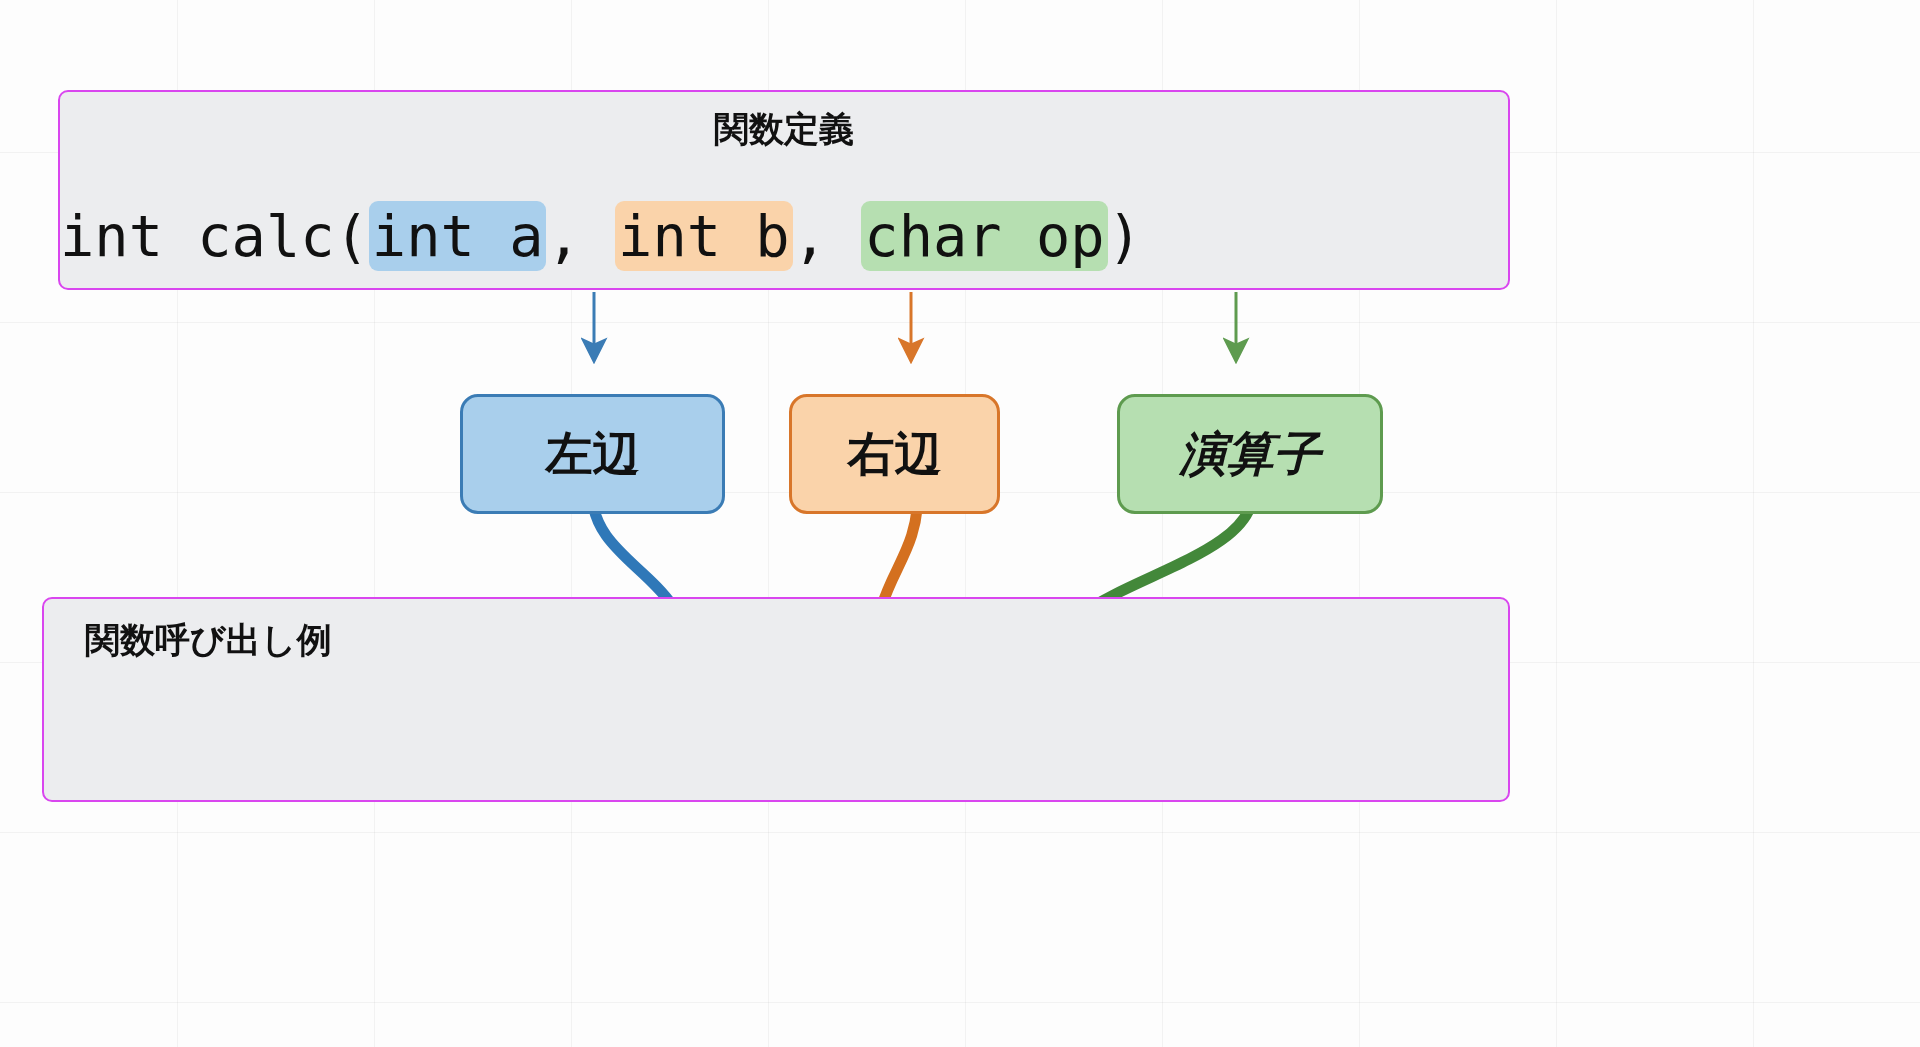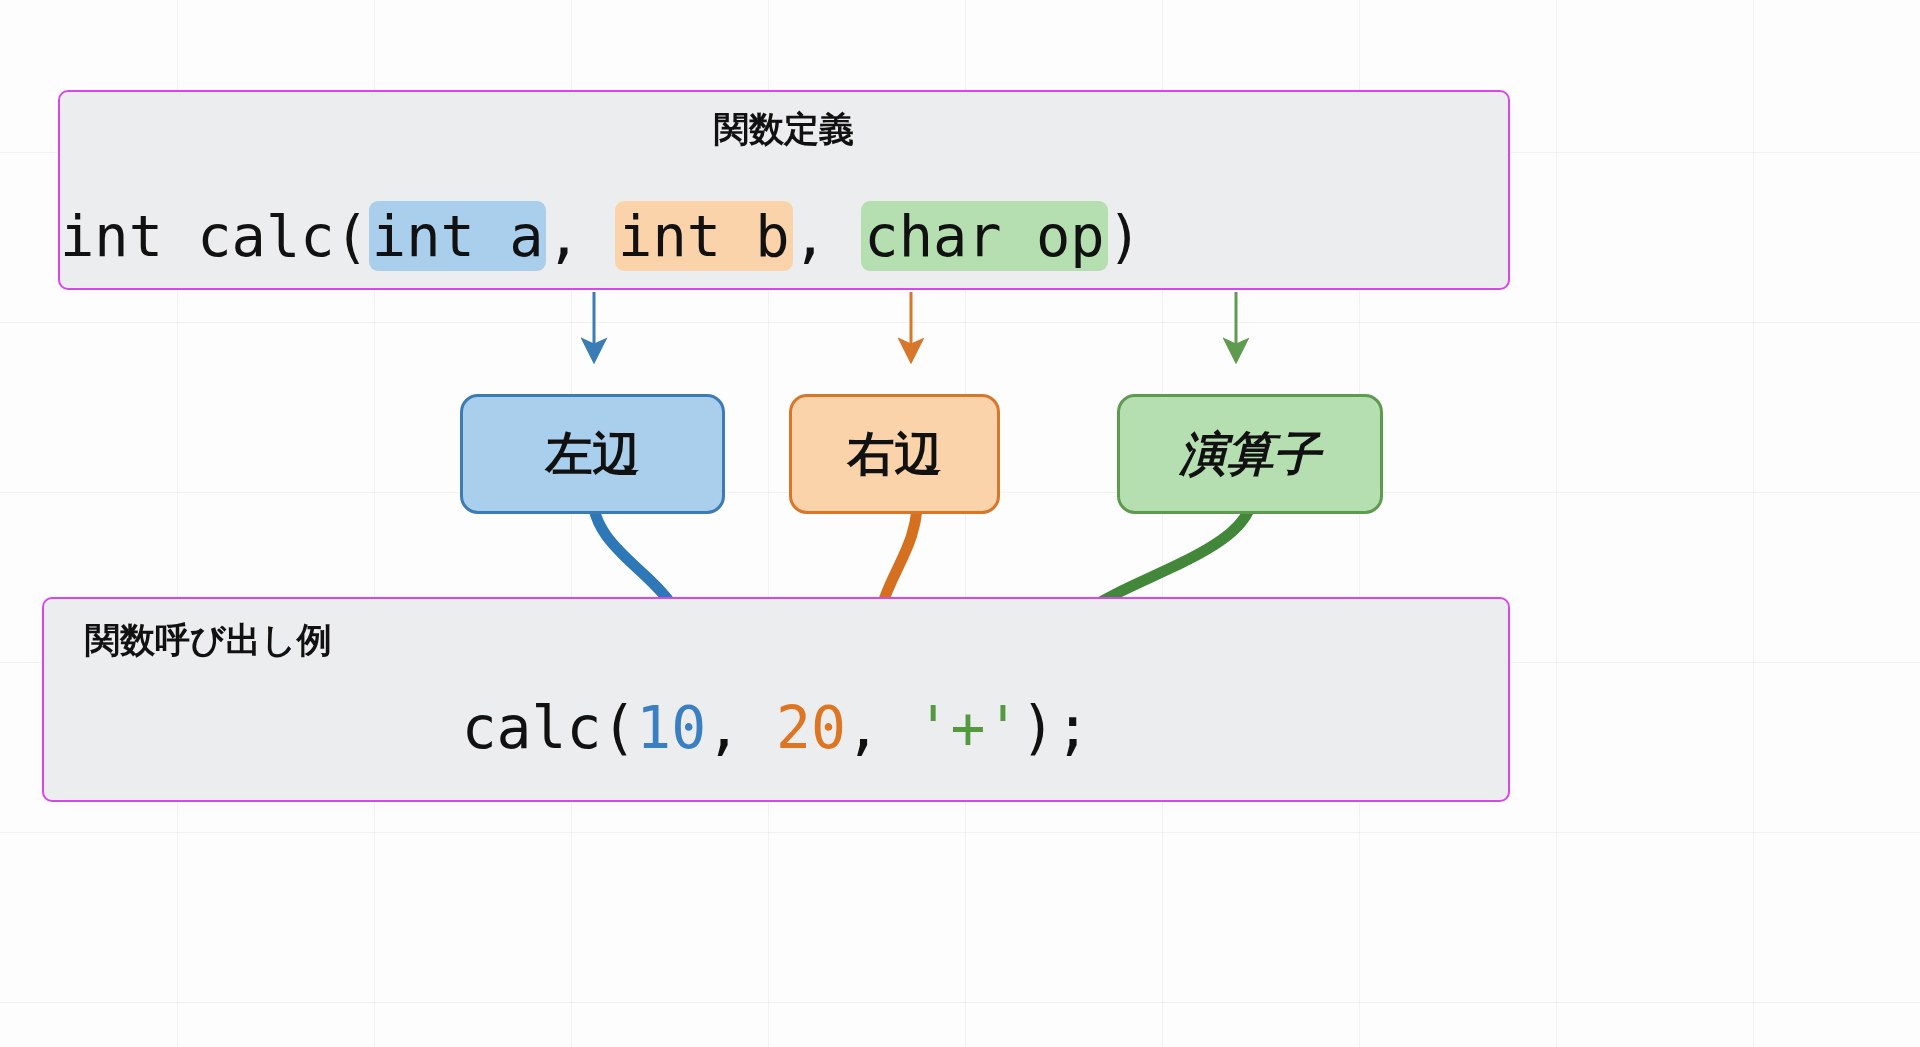--- a/index.html
+++ b/index.html
@@ -121,16 +121,15 @@
   </div>
   <div class="nodebox" id="node-right">
     <span>右辺</span>
   </div>
   <div class="nodebox" id="node-op">
     <span>演算子</span>
   </div>
 
   <div class="panel" id="call-panel">
     <div class="call-title">関数呼び出し例</div>
-    <div class="code" id="call-code"><span>calc(</span><span class="lit-blue">10</span><span>, </span><span class="lit-orange">20</span><span>, </span><span class="lit-green">'+'</span><span>);</span></div>
   </div>
 
 </div>
 
 </body></html>

